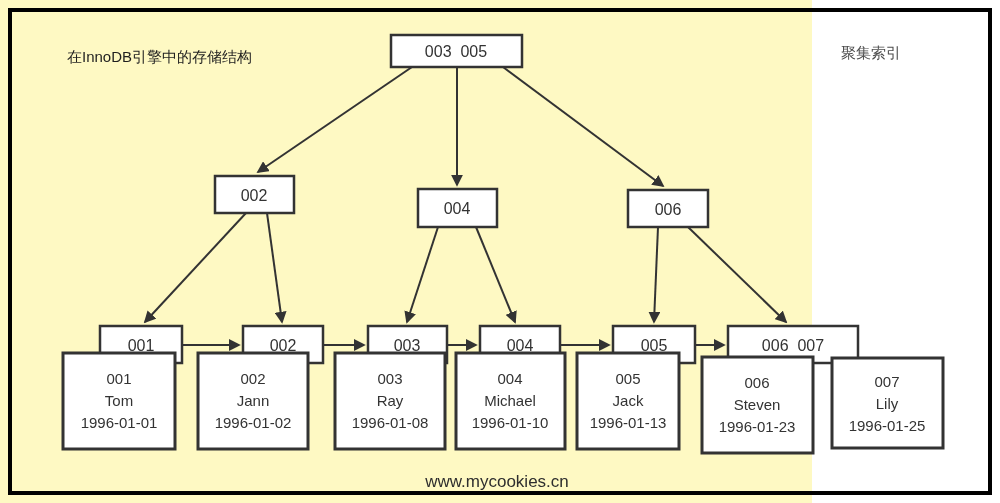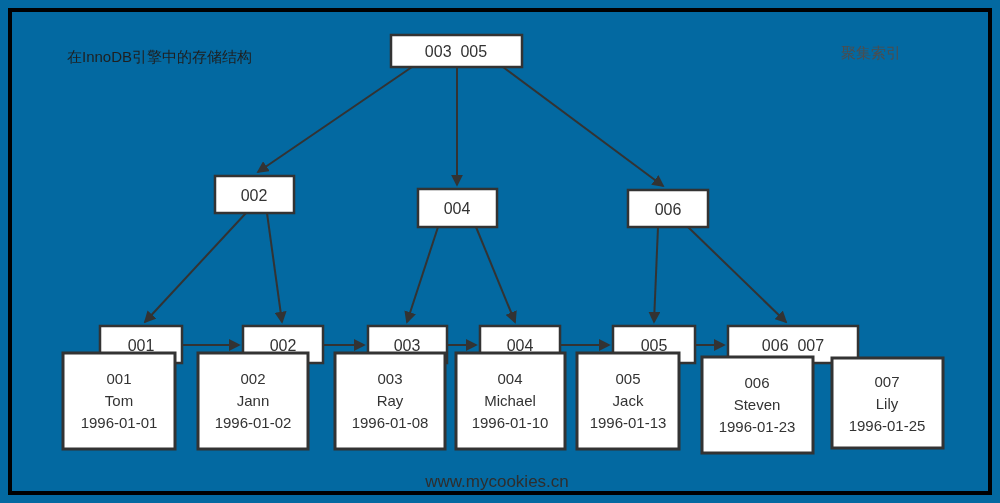--- a/index.html
+++ b/index.html
@@ -2,23 +2,23 @@
 <html><head>
 <meta charset="utf-8">
 <style>
   html, body {
     margin: 0;
     padding: 0;
     background: #ffffff;
   }
   .canvas {
     position: relative;
-    width: 1000px;
+    width: 812px;
     height: 503px;
-    background: #0369a1;
+    background: #fef9c3;
     font-family: "Liberation Sans", "DejaVu Sans", sans-serif;
   }
   svg { display: block; }
   svg text {
     white-space: pre;
     font-family: "Liberation Sans", "DejaVu Sans", sans-serif;
     fill: #333333;
   }
   .node-label { font-size: 16px; }
   .record-line { font-size: 15px; }

